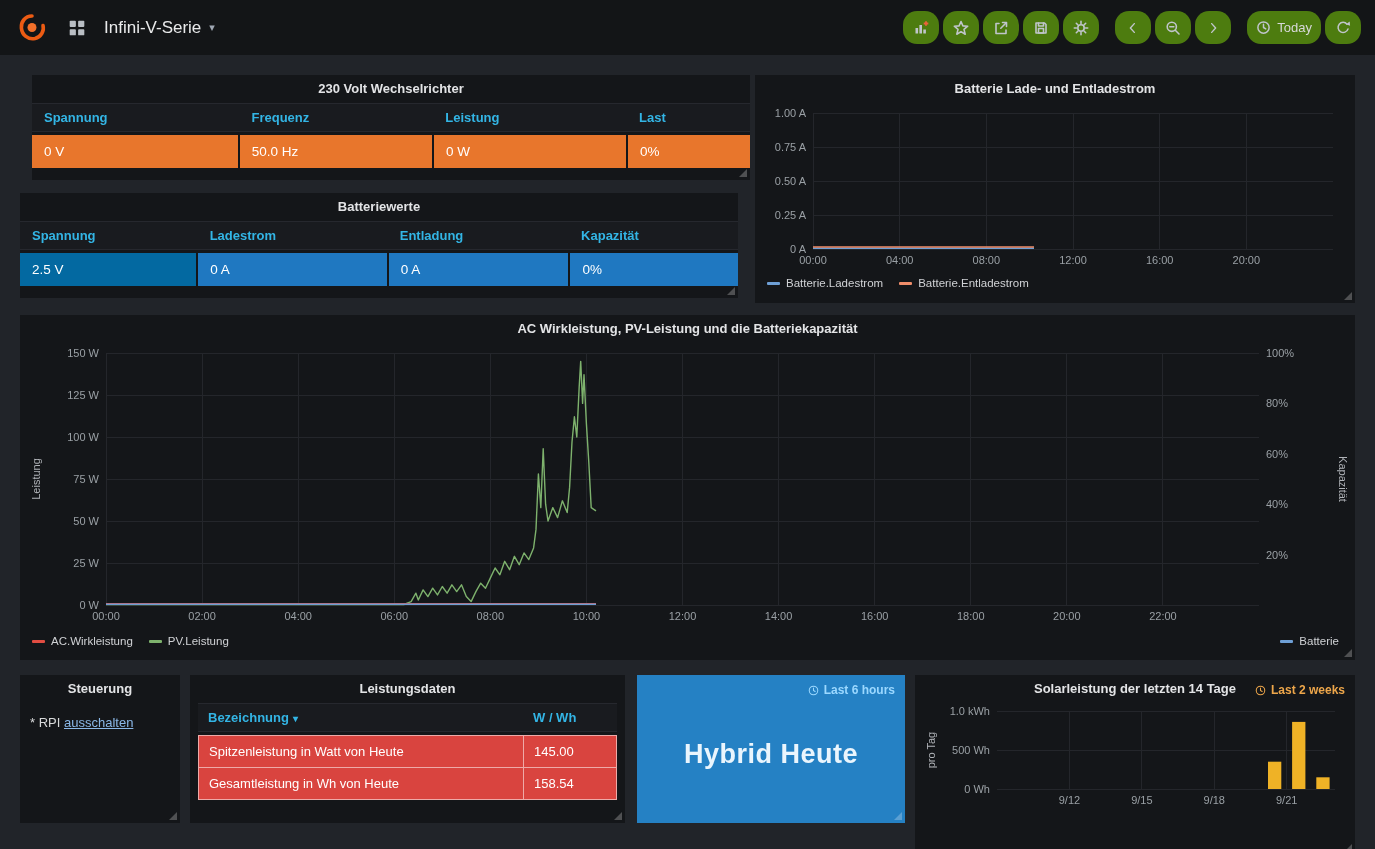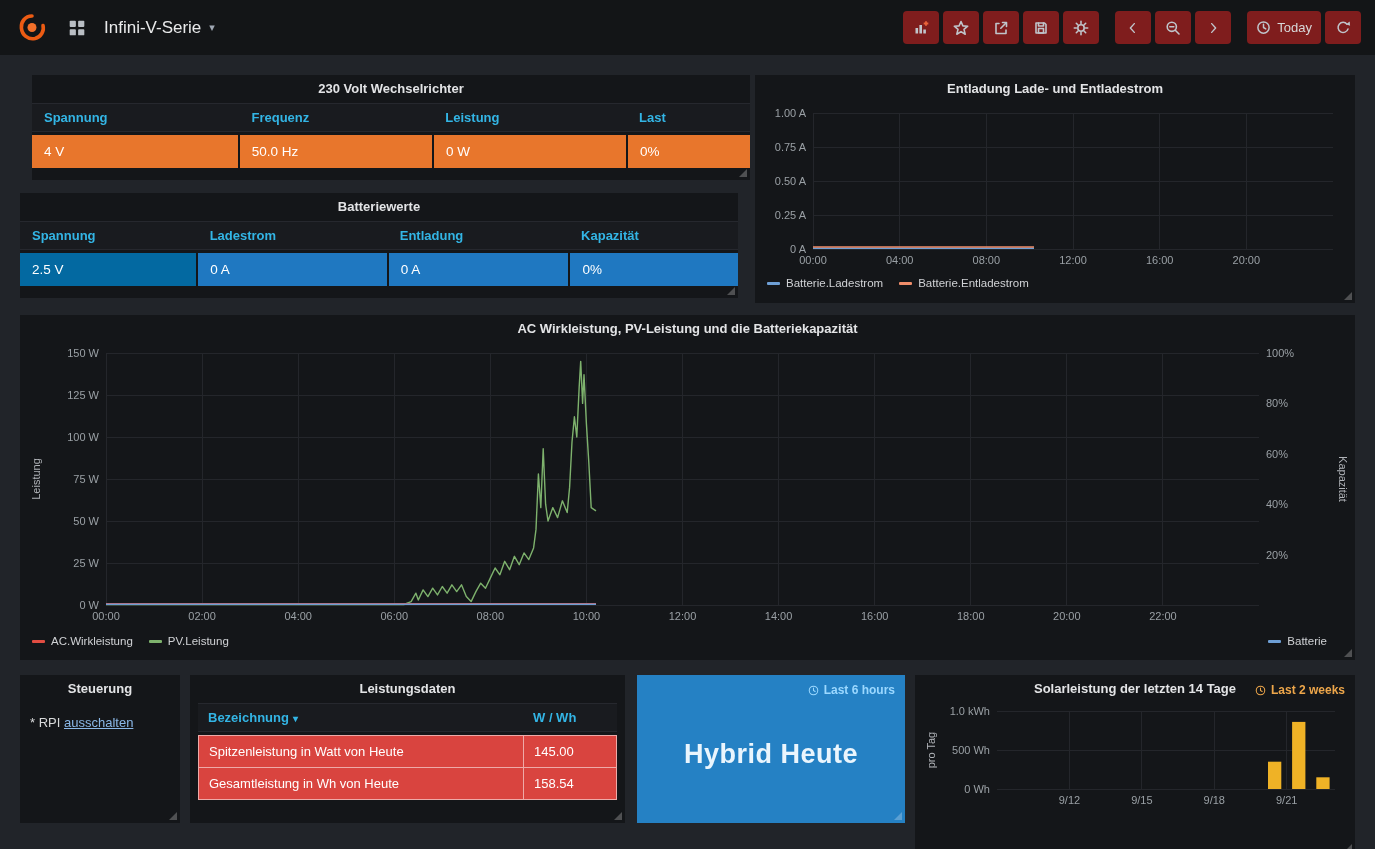--- a/index.html
+++ b/index.html
@@ -6,21 +6,21 @@
   html,body { width:1375px; height:849px; }
   body { background:#212429; font-family:"Liberation Sans",sans-serif; overflow:hidden; position:relative; color:#d8d9da; }
 
   
   .navbar { position:absolute; top:0; left:0; right:0; height:55px; background:#131517; display:flex; align-items:center; padding:0 14px; z-index:5; }
   .brand { width:36px; height:36px; display:flex; align-items:center; justify-content:center; cursor:pointer; }
   .apps-btn { width:30px; height:30px; margin-left:12px; display:flex; align-items:center; justify-content:center; cursor:pointer; border-radius:2px; background:transparent; border:none; }
   .dash-title { margin-left:12px; font-size:17px; color:#e9eaeb; display:flex; align-items:center; gap:8px; cursor:pointer; }
   .dash-title .caret { font-size:11px; color:#9fa7b3; }
   .nav-right { margin-left:auto; display:flex; align-items:center; }
-  .nav-btn { height:33px; min-width:36px; background:#7f1d1d; border:none; border-radius:4px; margin-left:4px; display:flex; align-items:center; justify-content:center; cursor:pointer; color:#c0c5cb; padding:0 9px; }
+  .nav-btn { height:33px; min-width:36px; background:#4d7c0f; border:none; border-radius:14px; margin-left:4px; display:flex; align-items:center; justify-content:center; cursor:pointer; color:#c0c5cb; padding:0 9px; }
   .nav-btn svg { display:block; }
   .group-gap { width:12px; }
   .today-label { font-size:13px; color:#d8d9da; margin-left:6px; }
   .icon-stroke { stroke:#c0c5cb; fill:none; stroke-width:1.6; stroke-linecap:round; stroke-linejoin:round; }
 
   
   .dashboard { position:absolute; top:55px; left:0; width:1375px; height:794px; }
   .panel { position:absolute; background:#141619; }
   .panel::after { content:""; position:absolute; right:3px; bottom:3px; border-bottom:8px solid rgba(255,255,255,.25); border-left:8px solid transparent; }
   .ptitle { height:28px; line-height:28px; text-align:center; font-size:13px; font-weight:600; color:#e3e4e6; cursor:pointer; white-space:nowrap; overflow:hidden; }
@@ -63,21 +63,21 @@
   .badge { position:absolute; top:8px; right:10px; font-size:12px; font-weight:700; display:flex; gap:5px; align-items:center; z-index:2; }
   .badge svg { stroke:currentColor; fill:none; stroke-width:1.5; stroke-linecap:round; }
   .badge-blue { color:#9bd8ff; }
   .badge-gold { color:#eda64a; }
 
   
   svg.chart { display:block; margin:0 auto; cursor:crosshair; }
   .grid { stroke:#24262b; stroke-width:1; shape-rendering:crispEdges; }
   text.tick { font-family:"Liberation Sans",sans-serif; font-size:11px; fill:#9aa0a5; }
   text.axis-label { fill:#b0b3b8; }
-  .legend { display:flex; align-items:center; gap:16px; padding:4px 28px 0 12px; font-size:11.5px; color:#d0d2d5; }
+  .legend { display:flex; align-items:center; gap:16px; padding:4px 16px 0 12px; font-size:11.5px; color:#d0d2d5; }
   .legend-item { display:flex; align-items:center; cursor:pointer; white-space:nowrap; }
   .legend-item.right { margin-left:auto; }
   .swatch { display:inline-block; width:13px; height:3px; border-radius:1px; margin-right:6px; }
 </style>
 </head>
 <body>
 
 <nav class="navbar">
   <div class="brand">
     <svg width="32" height="32" viewBox="0 0 32 32">
@@ -171,21 +171,21 @@
 
   <section class="panel" id="p-inverter">
     <div class="ptitle">230 Volt Wechselrichter</div>
     <div class="thead">
       <div class="th" style="flex: 295 1 0%; color: rgb(51, 181, 229);">Spannung</div>
       <div class="th" style="flex: 273 1 0%; color: rgb(51, 181, 229);">Frequenz</div>
       <div class="th" style="flex: 273 1 0%; color: rgb(51, 181, 229);">Leistung</div>
       <div class="th" style="flex: 159 1 0%; color: rgb(51, 181, 229);">Last</div>
     </div>
     <div class="vrow">
-      <div class="vcell" style="flex: 295 1 0%; background-color: rgb(232, 118, 44);">4 V</div>
+      <div class="vcell" style="flex: 295 1 0%; background-color: rgb(232, 118, 44);">0 V</div>
       <div class="vcell" style="flex: 273 1 0%; background-color: rgb(232, 118, 44);">50.0 Hz</div>
       <div class="vcell" style="flex: 273 1 0%; background-color: rgb(232, 118, 44);">0 W</div>
       <div class="vcell" style="flex: 159 1 0%; background-color: rgb(232, 118, 44);">0%</div>
     </div>
   </section>
 
   <section class="panel" id="p-batteriewerte">
     <div class="ptitle">Batteriewerte</div>
     <div class="thead">
       <div class="th" style="flex: 247 1 0%; color: rgb(51, 181, 229);">Spannung</div>
@@ -195,21 +195,21 @@
     </div>
     <div class="vrow">
       <div class="vcell" style="flex: 247 1 0%; background-color: #0369a1;">2.5 V</div>
       <div class="vcell" style="flex: 267 1 0%; background-color: rgb(31, 120, 193);">0 A</div>
       <div class="vcell" style="flex: 253 1 0%; background-color: rgb(31, 120, 193);">0 A</div>
       <div class="vcell" style="flex: 233 1 0%; background-color: rgb(31, 120, 193);">0%</div>
     </div>
   </section>
 
   <section class="panel" id="p-batt-chart">
-    <div class="ptitle">Entladung Lade- und Entladestrom</div>
+    <div class="ptitle">Batterie Lade- und Entladestrom</div>
     <svg class="chart" width="584" height="170">
         <line x1="50" x2="570" y1="146" y2="146" class="grid"></line>
         <text x="43" y="150" text-anchor="end" class="tick">0 A</text>
         <line x1="50" x2="570" y1="112" y2="112" class="grid"></line>
         <text x="43" y="116" text-anchor="end" class="tick">0.25 A</text>
         <line x1="50" x2="570" y1="78" y2="78" class="grid"></line>
         <text x="43" y="82" text-anchor="end" class="tick">0.50 A</text>
         <line x1="50" x2="570" y1="44" y2="44" class="grid"></line>
         <text x="43" y="48" text-anchor="end" class="tick">0.75 A</text>
         <line x1="50" x2="570" y1="10" y2="10" class="grid"></line>

